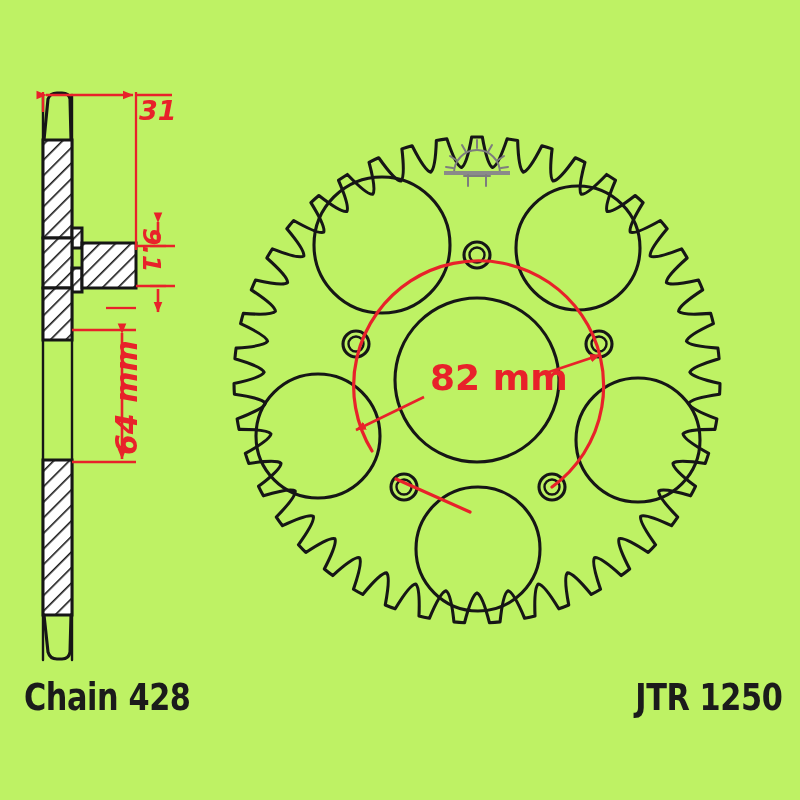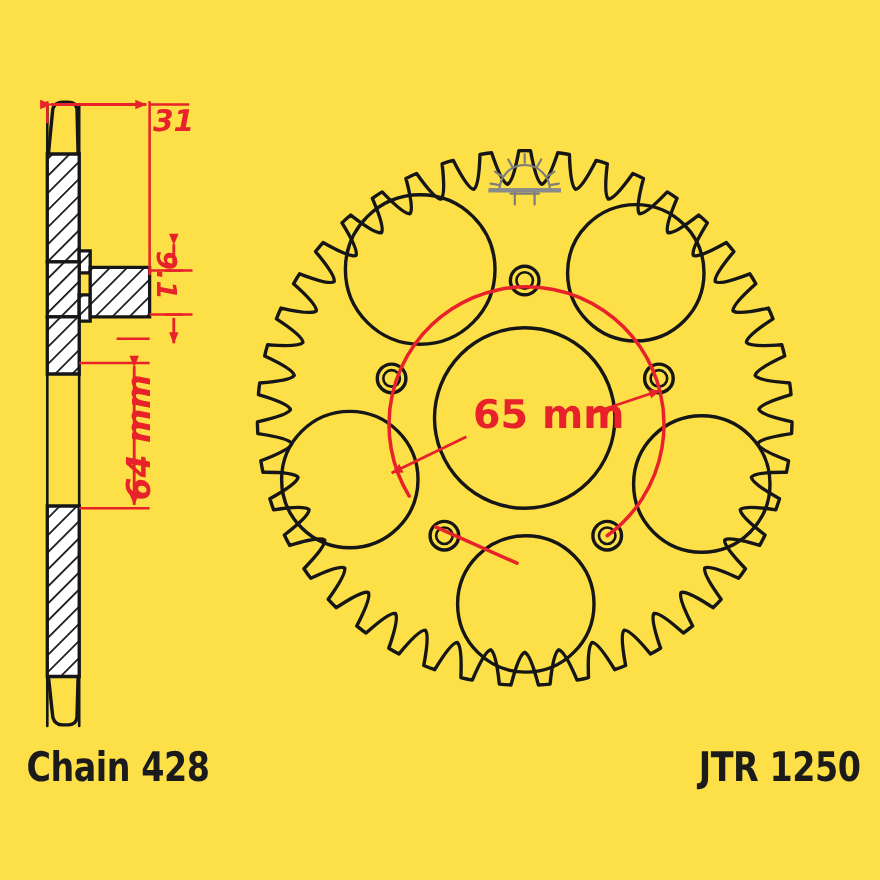--- a/index.html
+++ b/index.html
@@ -11,21 +11,21 @@
   body {
     width: 800px;
     height: 800px;
     overflow: hidden;
     font-family: "Liberation Sans", sans-serif;
   }
   #drawing-root {
     position: relative;
     width: 800px;
     height: 800px;
-    background: #fde047;
+    background: #bef264;
   }
   svg.sheet {
     position: absolute;
     left: 0;
     top: 0;
     width: 800px;
     height: 800px;
     display: block;
   }
   .ink {
@@ -270,19 +270,19 @@
       <path class="dim" d="M540,375 L600,355" marker-end="url(#arrowR)"></path>
     </g>
   </svg>
 
   <div class="txt dim-text" id="dim-31">31</div>
 
   <div class="txt dim-text" id="dim-91">9.1</div>
 
   <div class="txt dim-text" id="dim-64">64 mm</div>
 
-  <div class="txt dim-text-upright" id="dim-96">65 mm</div>
+  <div class="txt dim-text-upright" id="dim-96">82 mm</div>
 
   <div class="txt title-text" id="chain-label">Chain 428</div>
 
   <div class="txt title-text" id="part-label">JTR 1250</div>
 
 </div>
 
 </body></html>

